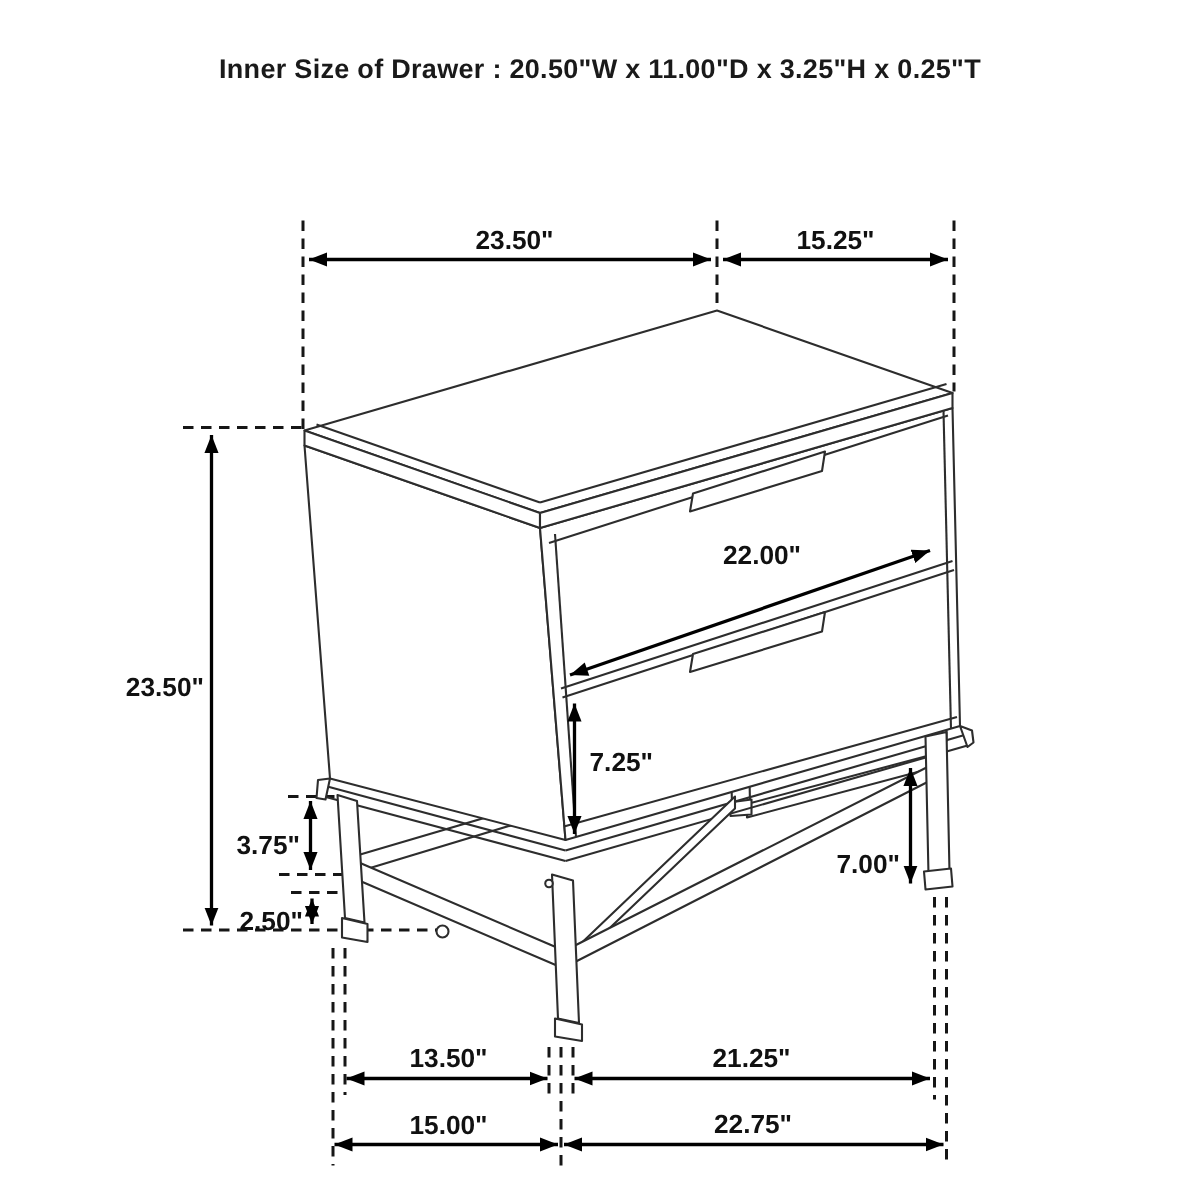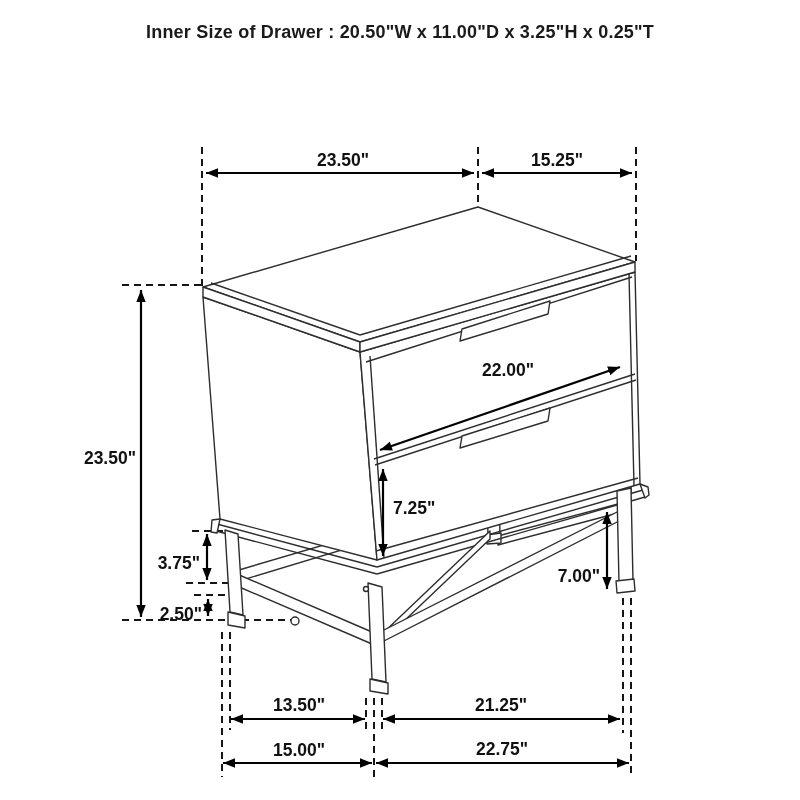--- a/index.html
+++ b/index.html
@@ -5,21 +5,21 @@
   html, body { margin: 0; padding: 0; background: #ffffff; }
   .stage {
     position: relative;
     width: 800px; height: 800px;
     background: #ffffff;
     font-family: "Liberation Sans", sans-serif;
     overflow: hidden;
   }
   .title {
     position: absolute;
-    left: 0; top: 22px; width: 800px;
+    left: 0; top: 36px; width: 800px;
     text-align: center;
     font-size: 18px;
     font-weight: bold;
     color: #1a1a1a;
     letter-spacing: 0.2px;
   }
   svg { position: absolute; left: 0; top: 0; }
   .furn { stroke: #2d2d2d; stroke-width: 1.4; fill: none; stroke-linejoin: round; }
   .furnf { stroke: #2d2d2d; stroke-width: 1.4; fill: #ffffff; stroke-linejoin: round; }
   .dim { stroke: #000000; stroke-width: 2.2; fill: none; }

